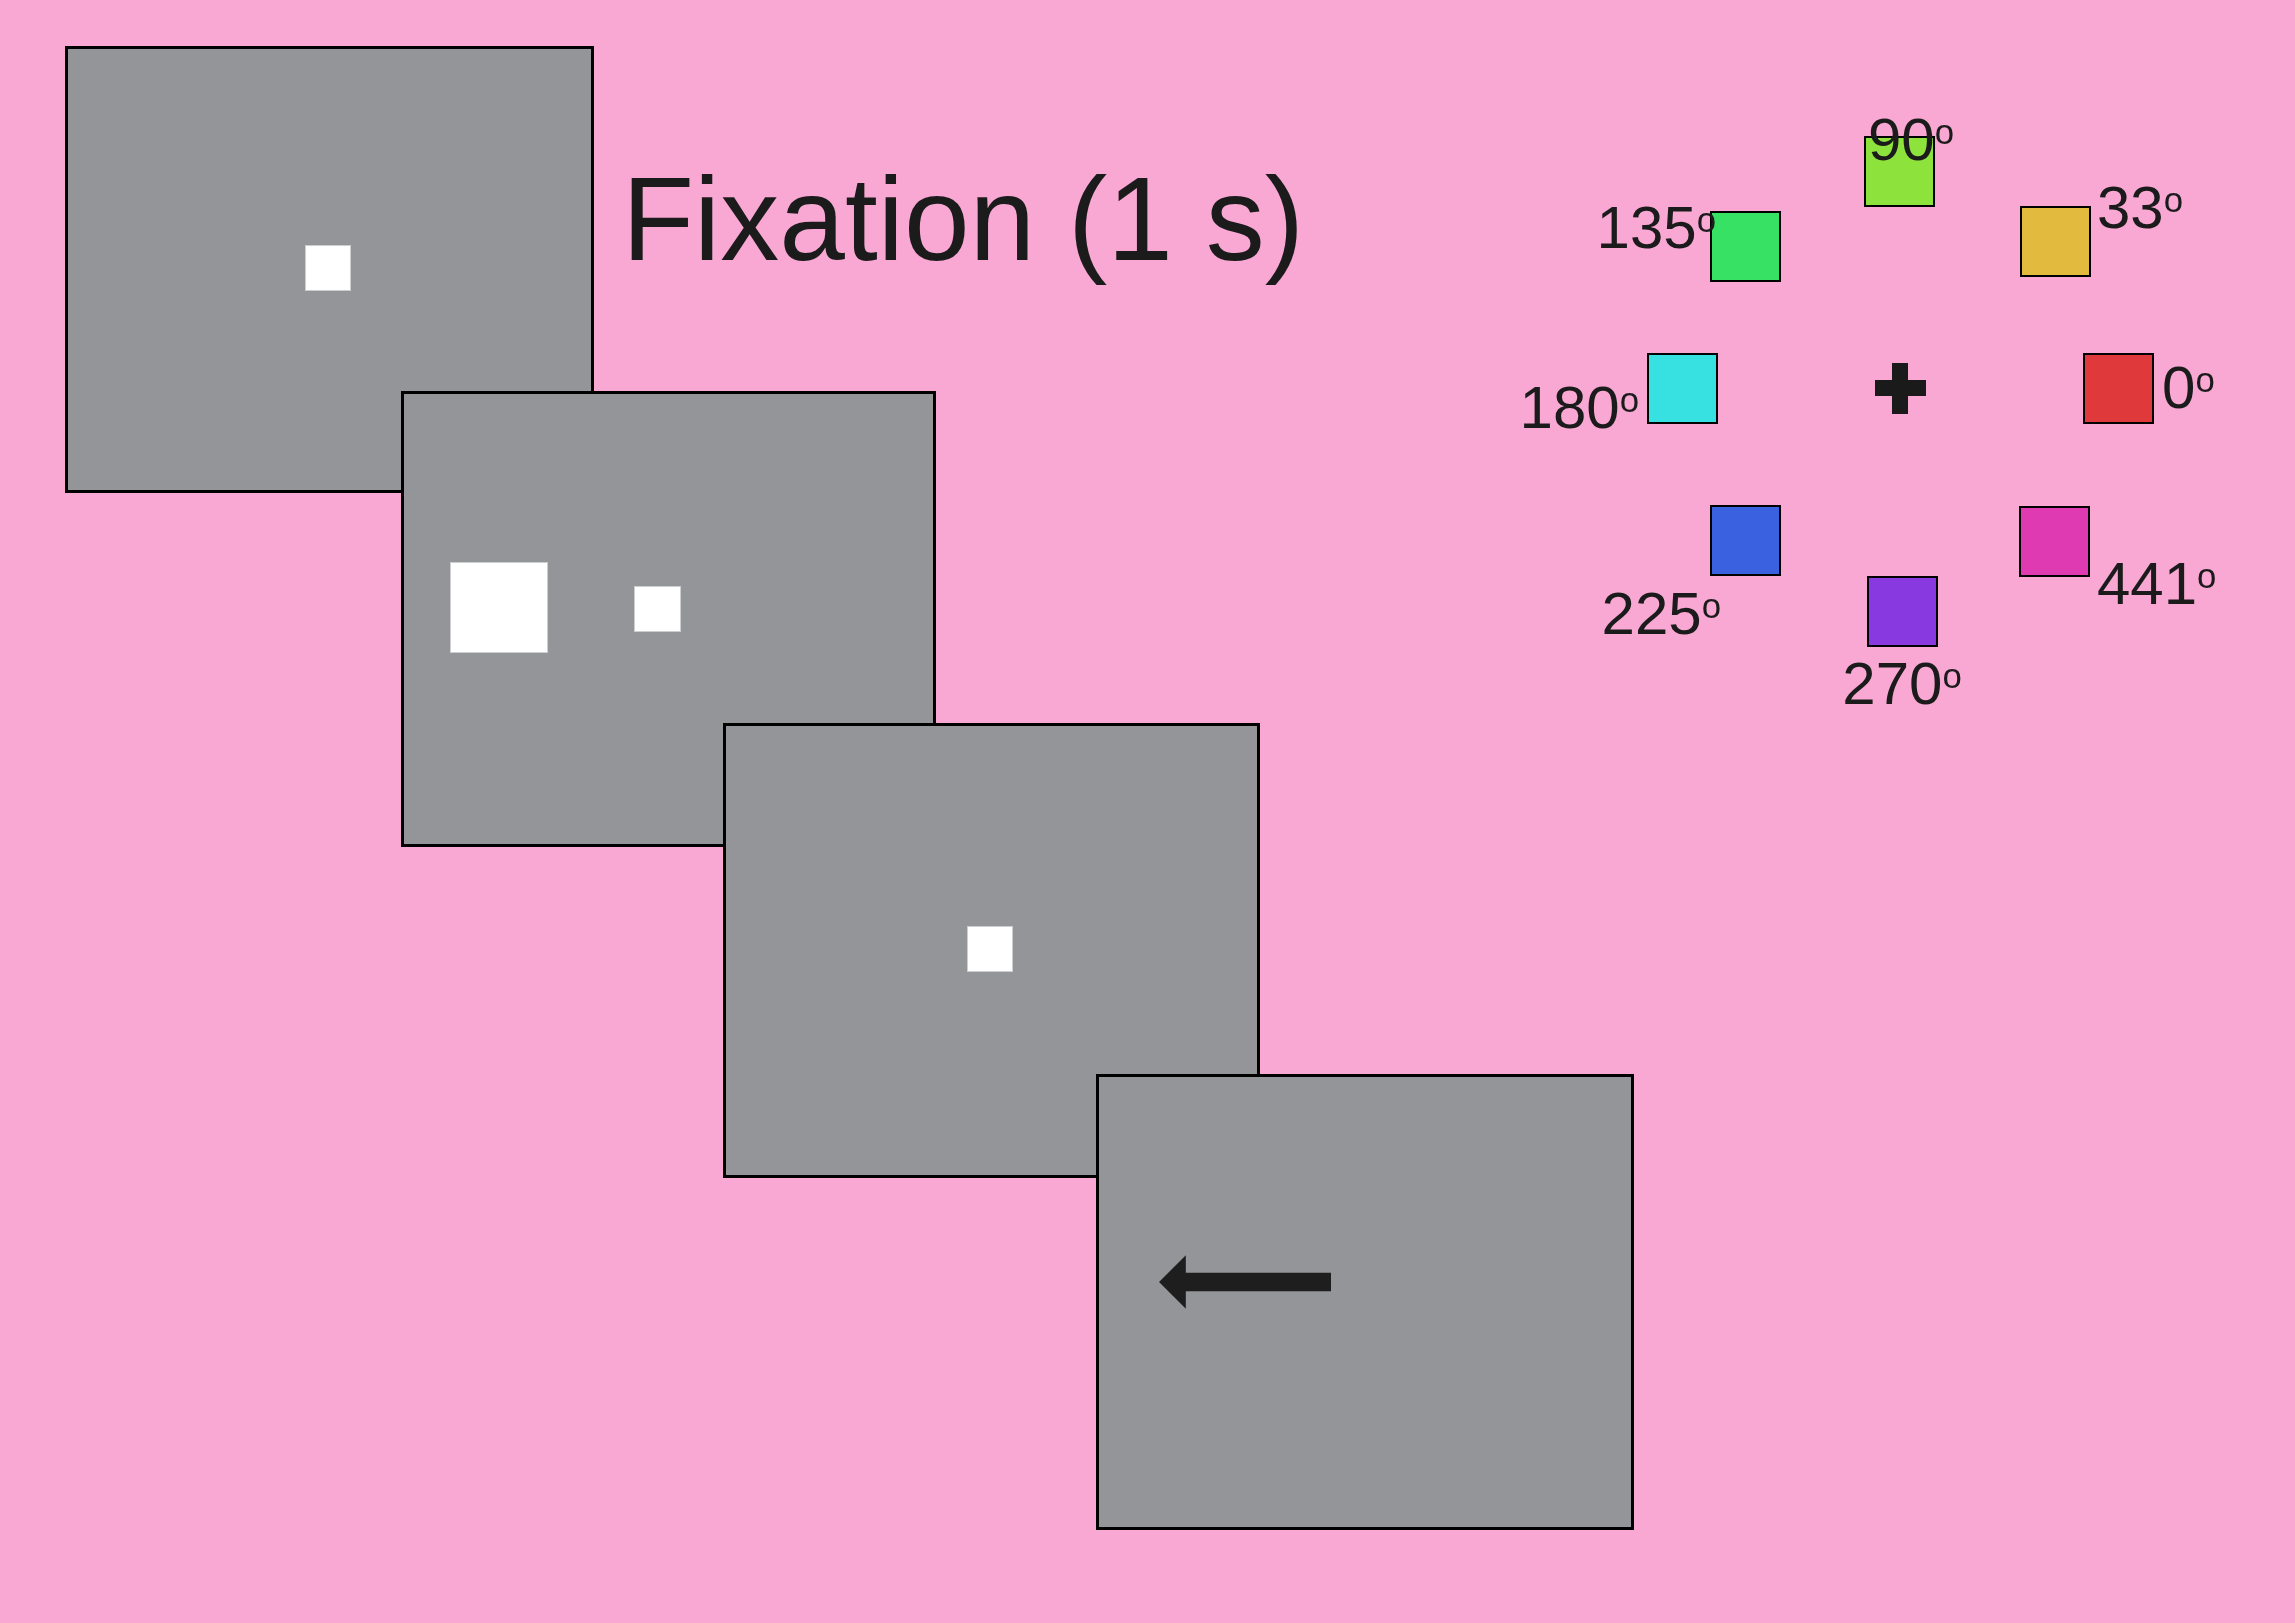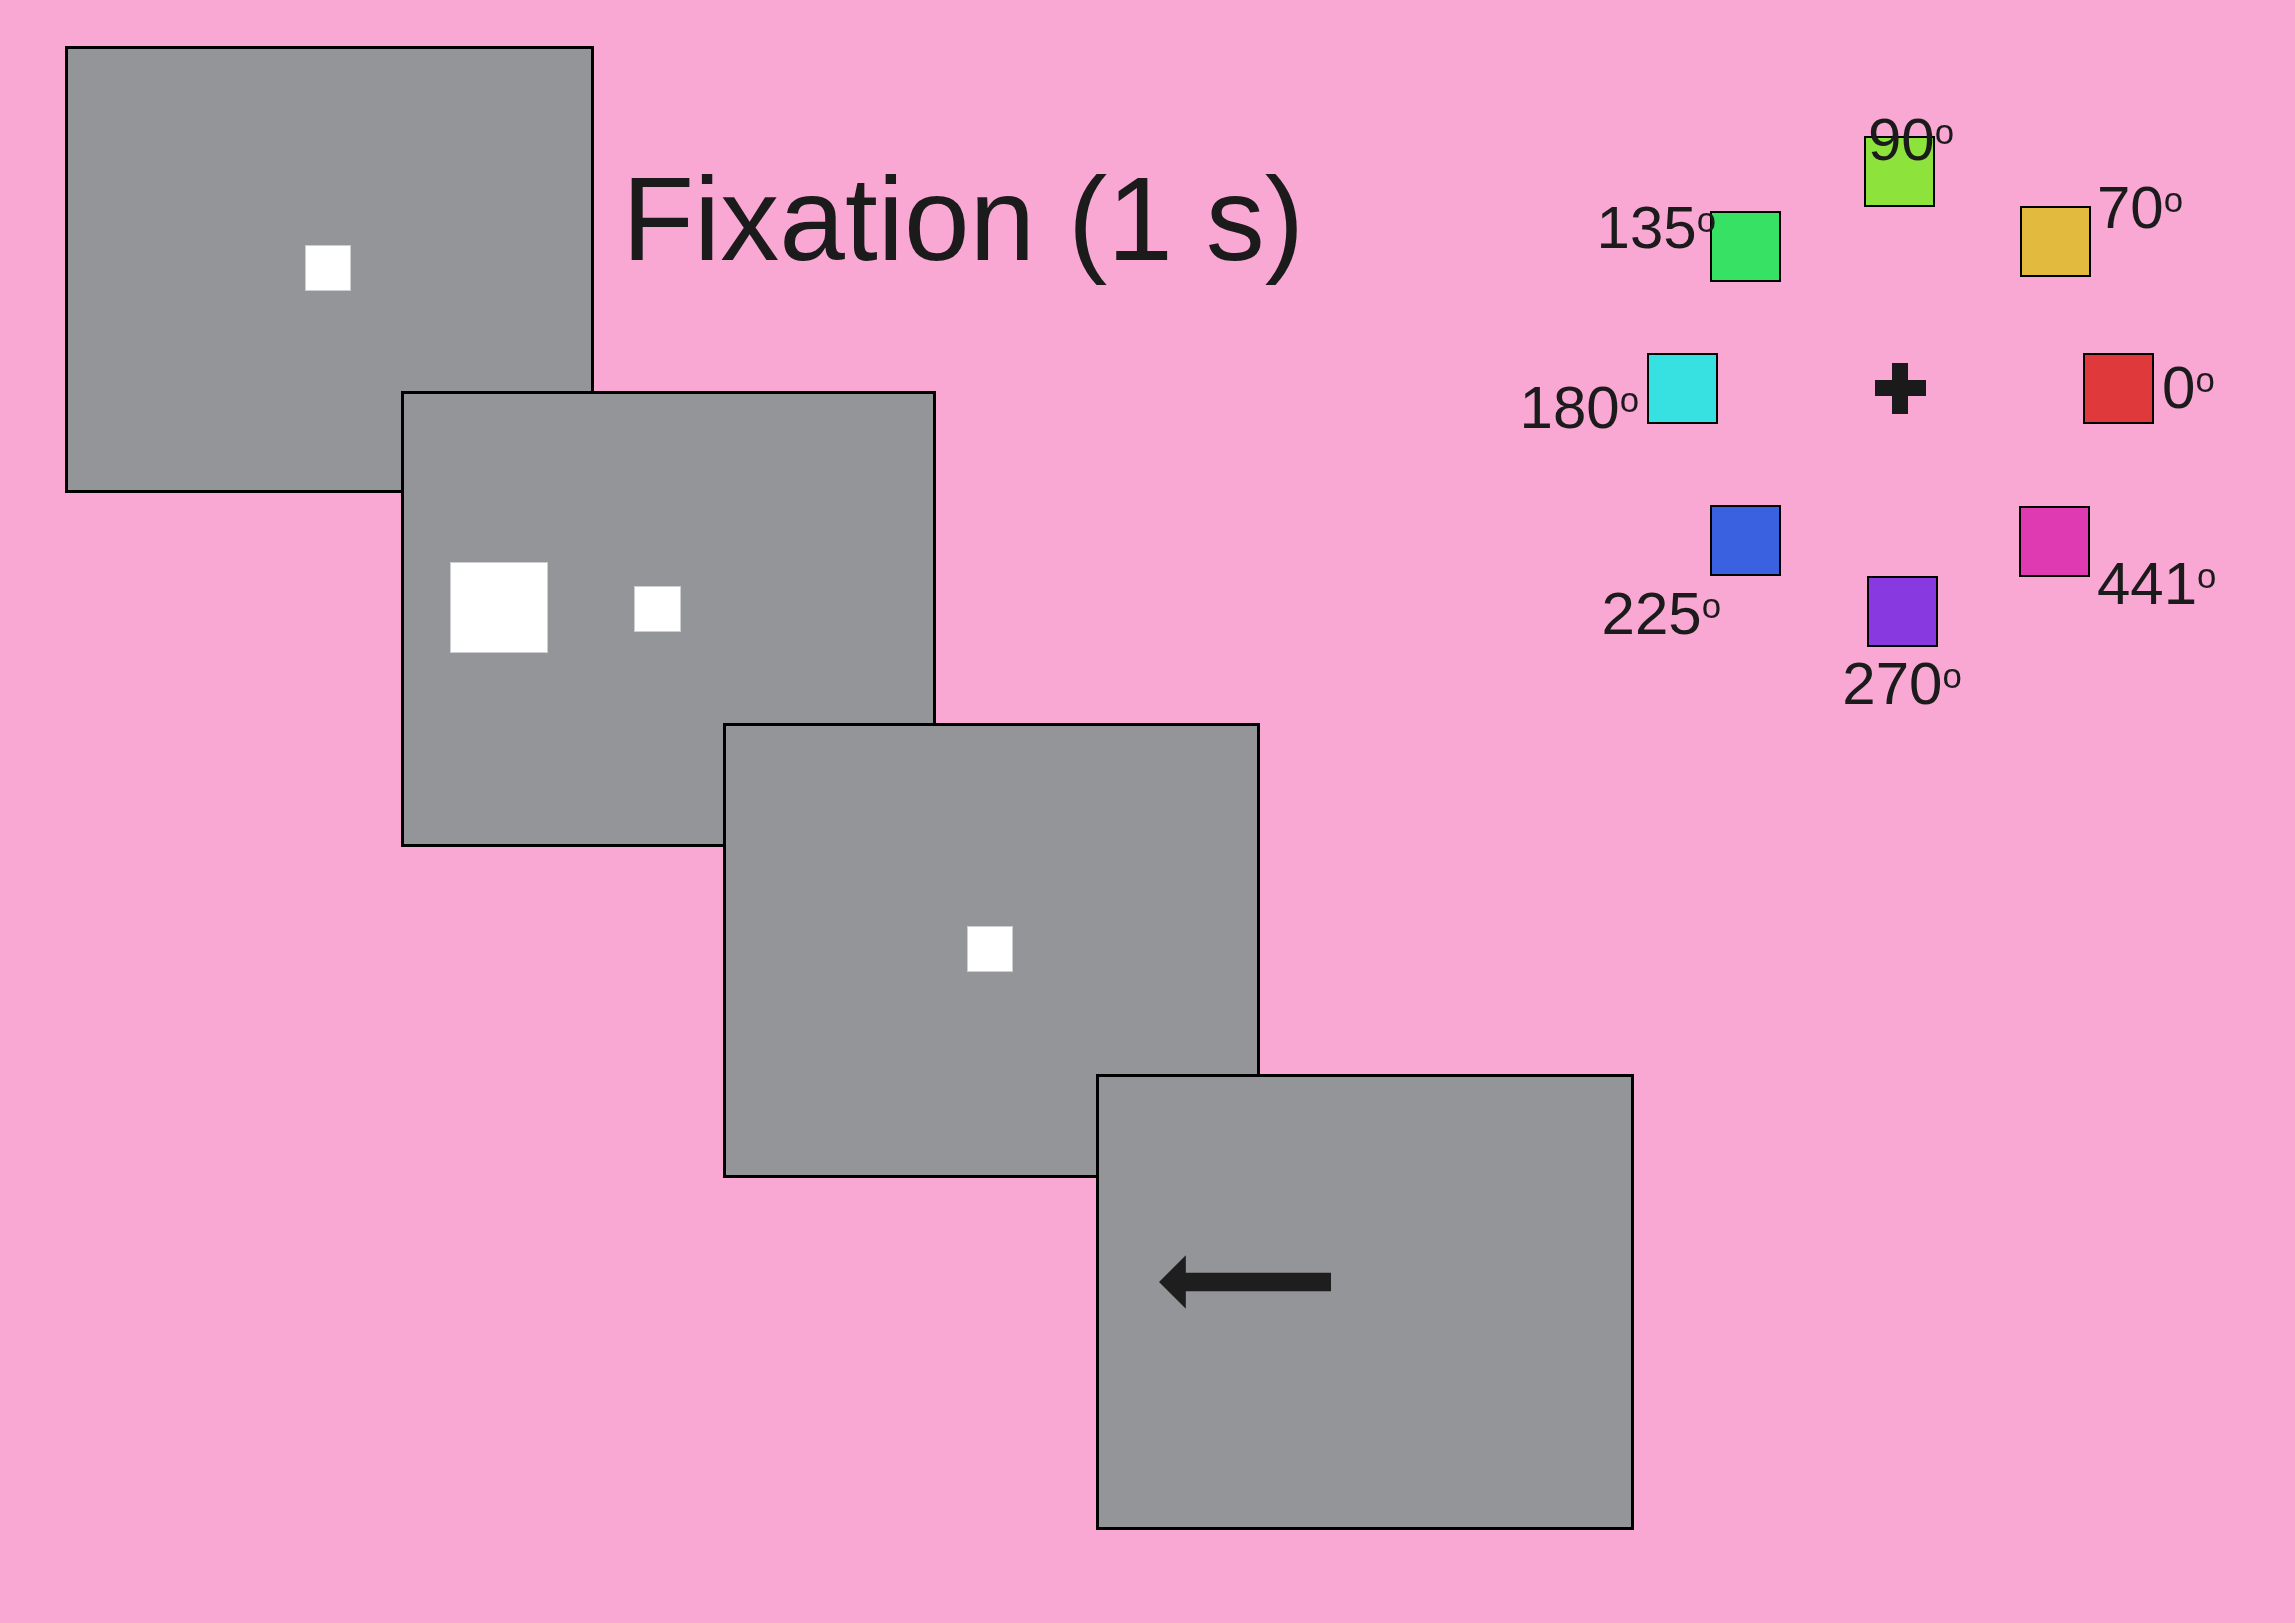--- a/index.html
+++ b/index.html
@@ -94,21 +94,21 @@
     <div class="target-square" style="left: 1710px; top: 211px; background: rgb(55, 225, 99);"></div>
     <div class="target-square" style="left: 1647px; top: 353px; background: rgb(55, 225, 225);"></div>
     <div class="target-square" style="left: 1710px; top: 505px; background: rgb(58, 98, 224);"></div>
     <div class="target-square" style="left: 1867px; top: 576px; background: rgb(137, 57, 224);"></div>
     <div class="target-square" style="left: 2019px; top: 506px; background: rgb(224, 58, 179);"></div>
 
     <div class="angle-label" style="left: 2162px; top: 388px; transform: translateY(-50%);">
       <span>0</span><sup>o</sup>
     </div>
     <div class="angle-label" style="left: 2097px; top: 208px; transform: translateY(-50%);">
-      <span>70</span><sup>o</sup>
+      <span>33</span><sup>o</sup>
     </div>
     <div class="angle-label vh-center" style="left: 1911px; top: 110px; transform: translateX(-50%);">
       <span>90</span><sup>o</sup>
     </div>
     <div class="angle-label right-align" style="left: 1716px; top: 208px; transform: translate(-100%, -50%);">
       <span>135</span><sup>o</sup>
     </div>
     <div class="angle-label right-align" style="left: 1639px; top: 388px; transform: translate(-100%, -50%);">
       <span>180</span><sup>o</sup>
     </div>

